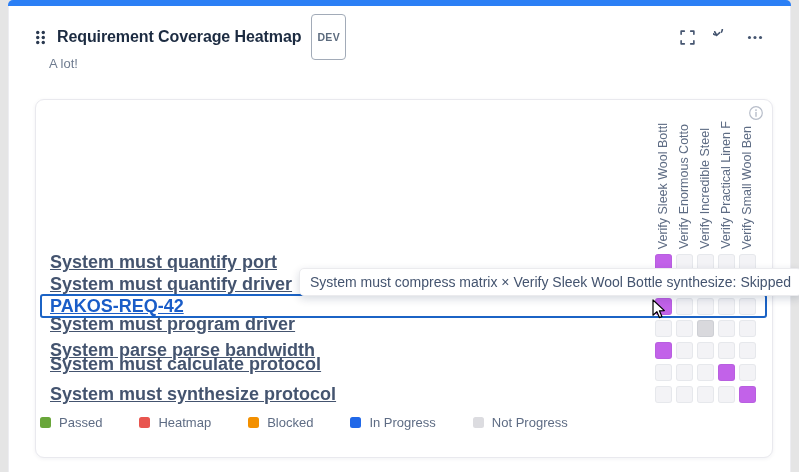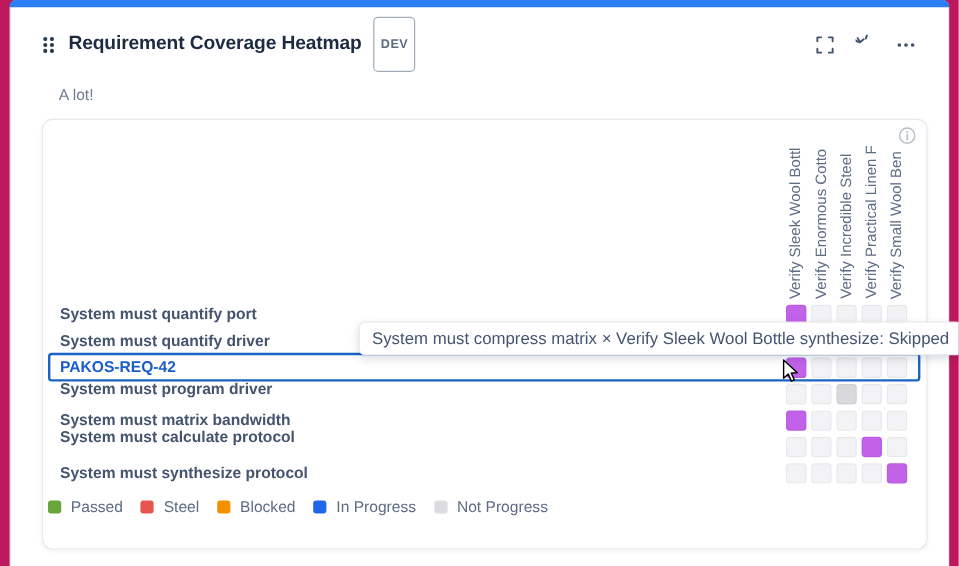--- a/index.html
+++ b/index.html
@@ -1,46 +1,46 @@
 <!DOCTYPE html>
 <html><head>
 <meta charset="utf-8">
 <style>
   html,body{margin:0;padding:0;background:#ffffff;overflow:hidden;
     font-family:"Liberation Sans","DejaVu Sans",sans-serif;}
-  .canvas{position:relative;width:799px;height:472px;background:#be185d;overflow:hidden;}
+  .canvas{position:relative;width:799px;height:472px;background:#e5e5e5;overflow:hidden;}
   .card{position:absolute;left:8px;top:0;width:783px;height:486px;background:#fff;
     border:1px solid #ededf1;border-radius:6px;box-sizing:border-box;}
   .accent{height:6px;border-radius:5px 5px 0 0;margin:-1px -1px 0 -1px;background:#2b7ff5;}
   .header{display:flex;align-items:center;padding:15px 26px 0 26px;height:32px;}
   .drag{display:inline-flex;margin-right:11px;color:#2a3950;}
   .title{font-size:16px;font-weight:700;color:#1c2b41;margin:0;letter-spacing:-0.1px;}
   .badge{margin-left:10px;border:1.5px solid #a2abb8;color:#5c6b7e;border-radius:4px;
     font-size:10.5px;font-weight:700;padding:16px 5px;letter-spacing:0.4px;}
   .spacer{flex:1;}
   .iconbtn{background:none;border:0;padding:0;margin-left:16px;width:18px;height:18px;
     color:#44546f;cursor:pointer;display:inline-flex;align-items:center;justify-content:center;}
-  .desc{margin:18px 0 0 40px;font-size:13px;color:#6e7b8f;}
+  .desc{margin:3px 0 0 40px;font-size:13px;color:#6e7b8f;}
   .panel{position:absolute;left:26px;top:98px;width:736px;height:357px;background:#fff;
     border:1px solid #e9e9ee;border-radius:9px;box-shadow:0 1px 4px rgba(9,30,66,0.06);box-sizing:content-box;}
   .info{position:absolute;top:5px;right:8px;color:#b7bdc9;}
   .col-label{position:absolute;bottom:208px;writing-mode:vertical-rl;transform:rotate(180deg);
     font-size:12.5px;color:#5e6c84;white-space:nowrap;}
-  .row-label{position:absolute;left:14px;height:18px;line-height:18px;font-size:13px;
-    font-weight:600;color:#44546f;white-space:nowrap;}
+  .row-label{position:absolute;left:14px;height:18px;line-height:18px;font-size:18px;
+    font-weight:600;color:#44546f;white-space:nowrap;text-decoration:underline;}
   .row-label.sel{color:#1a5dc8;}
   .cell{position:absolute;width:17px;height:17px;border-radius:3px;
     box-shadow:inset 0 0 0 1px rgba(9,30,66,0.05);}
   .selection{position:absolute;left:4px;top:194px;width:727px;height:24px;border-radius:3px;
     border:2px solid #1b63c5;box-sizing:border-box;pointer-events:none;z-index:4;}
   .tooltip{position:absolute;left:263px;top:168px;height:26px;line-height:26px;padding:0 10px;
     background:#fff;border:1px solid #ebebee;border-radius:5px;white-space:nowrap;
     box-shadow:0 3px 8px rgba(9,30,66,0.16);font-size:14px;color:#44546f;z-index:5;}
   .cursor{position:absolute;left:616px;top:199px;z-index:6;}
-  .legend{position:absolute;left:4px;top:315px;display:flex;align-items:center;gap:15px;}
+  .legend{position:absolute;left:4px;top:315px;display:flex;align-items:center;gap:37px;}
   .legend-item{display:flex;align-items:center;gap:8px;font-size:13px;color:#5e6c84;}
   .swatch{width:11px;height:11px;border-radius:2.5px;flex:0 0 auto;}
 </style>
 </head>
 <body>
 
 <div class="canvas">
   <div class="card">
     <div class="accent" style="background: rgb(43, 127, 245);"></div>
 
@@ -107,21 +107,21 @@
           <div class="col-label" style="left: 641px;">Verify Enormous Cotto</div>
           <div class="col-label" style="left: 662px;">Verify Incredible Steel</div>
           <div class="col-label" style="left: 683px;">Verify Practical Linen F</div>
           <div class="col-label" style="left: 704px;">Verify Small Wool Ben</div>
         </div>
       <div id="row-labels">
           <div class="row-label" style="top: 153px;">System must quantify port</div>
           <div class="row-label" style="top: 175px;">System must quantify driver</div>
           <div class="row-label sel" style="top: 197px;">PAKOS-REQ-42</div>
           <div class="row-label" style="top: 215px;">System must program driver</div>
-          <div class="row-label" style="top: 241px;">System must matrix bandwidth</div>
+          <div class="row-label" style="top: 241px;">System parse parse bandwidth</div>
           <div class="row-label" style="top: 255px;">System must calculate protocol</div>
           <div class="row-label" style="top: 285px;">System must synthesize protocol</div>
         </div>
       <div id="grid">
           <div class="cell" style="left: 619px; top: 154px; background: rgb(194, 98, 233);"></div>
           <div class="cell" style="left: 640px; top: 154px; background: rgb(243, 243, 246);"></div>
           <div class="cell" style="left: 661px; top: 154px; background: rgb(243, 243, 246);"></div>
           <div class="cell" style="left: 682px; top: 154px; background: rgb(243, 243, 246);"></div>
           <div class="cell" style="left: 703px; top: 154px; background: rgb(243, 243, 246);"></div>
           <div class="cell" style="left: 619px; top: 176px; background: rgb(243, 243, 246);"></div>
@@ -164,21 +164,21 @@
         <path d="M1 1 L1 16.2 L4.9 12.7 L7.4 18.6 L9.9 17.5 L7.4 11.8 L12.4 11.6 Z" fill="#ffffff" stroke="#000000" stroke-width="1.2" stroke-linejoin="round"></path>
       </svg>
 
       <div class="legend" id="legend">
           <div class="legend-item">
             <span class="swatch" style="background: rgb(105, 166, 58);"></span>
             <span>Passed</span>
           </div>
           <div class="legend-item">
             <span class="swatch" style="background: rgb(232, 85, 79);"></span>
-            <span>Steel</span>
+            <span>Heatmap</span>
           </div>
           <div class="legend-item">
             <span class="swatch" style="background: rgb(243, 144, 0);"></span>
             <span>Blocked</span>
           </div>
           <div class="legend-item">
             <span class="swatch" style="background: rgb(33, 104, 232);"></span>
             <span>In Progress</span>
           </div>
           <div class="legend-item">

